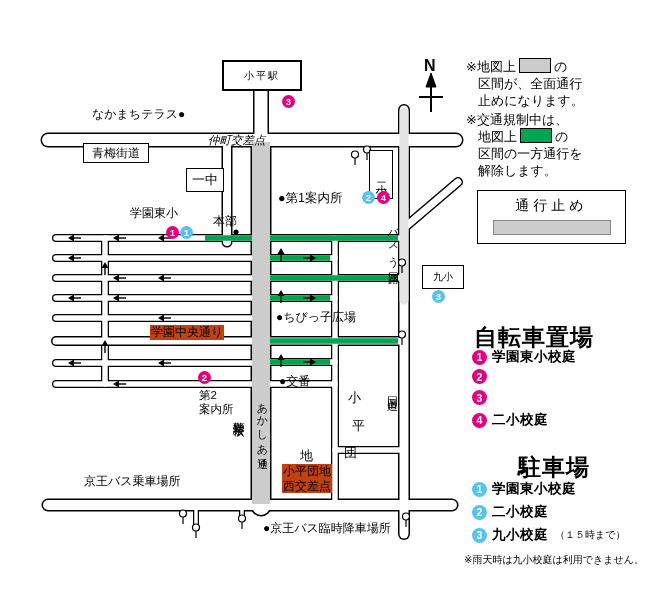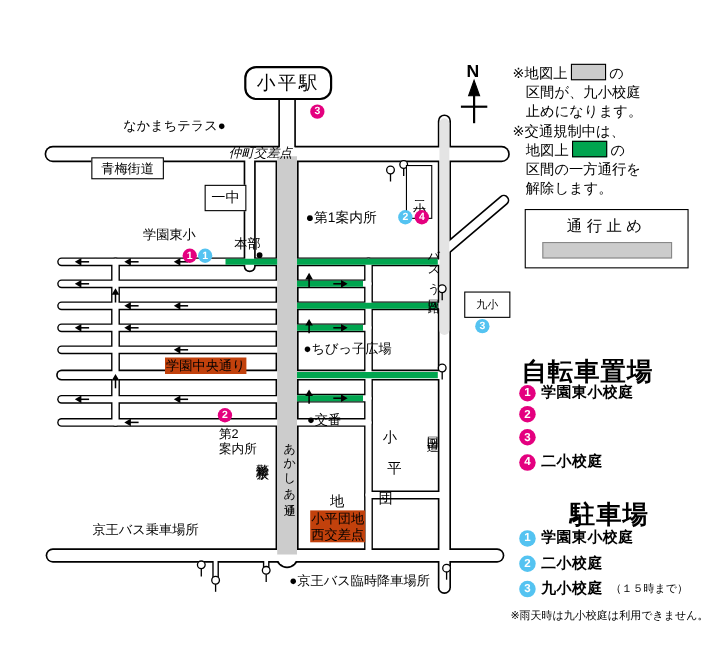--- a/index.html
+++ b/index.html
@@ -6,21 +6,21 @@
   body{
     width:660px;height:601px;position:relative;background:#fff;color:#000;
     font-family:"Liberation Sans","DejaVu Sans",sans-serif;
     overflow:hidden;
   }
   svg.map{position:absolute;left:0;top:0;z-index:0;}
   .lbl{position:absolute;z-index:3;font-size:12px;line-height:1.22;white-space:nowrap;}
   .vert{writing-mode:vertical-rl;text-orientation:upright;letter-spacing:2px;white-space:normal;}
   .box{position:absolute;z-index:3;border:1.5px solid #000;background:#fff;
        display:flex;align-items:center;justify-content:center;text-align:center;}
-  .station{border-width:2px;font-size:17px;letter-spacing:2px;border-radius:11px;}
+  .station{border-width:2px;font-size:10px;letter-spacing:2px;}
   .badge{position:absolute;z-index:4;width:13px;height:13px;border-radius:50%;color:#fff;
          font-size:9.5px;font-weight:bold;display:flex;align-items:center;justify-content:center;}
   .pink{background:#e4007f;}
   .blue{background:#54c3f1;}
   .note-line{position:absolute;z-index:3;font-size:13px;white-space:nowrap;line-height:17px;}
   .swatch{display:inline-block;width:30px;height:13px;border:1px solid #000;vertical-align:-2px;margin:0 3px;}
   .swatch.gray{background:#cccccc;}
   .swatch.green{background:#00a54f;}
   .legend-box{position:absolute;z-index:3;left:477px;top:190px;width:147px;height:52px;
               border:1.5px solid #000;background:#fff;text-align:center;}
@@ -173,21 +173,21 @@
   </g>
 
   <circle cx="236" cy="232" r="2.6" fill="#000"></circle>
 </svg>
 
 <div class="box station" style="left:222px;top:60px;width:76px;height:27px;">
   <span>小平駅</span>
 </div>
 <div class="badge pink" style="left:282px;top:95px;">3</div>
 
-<div class="lbl" style="left:112px;top:107px;">なかまちテラス●</div>
+<div class="lbl" style="left:92px;top:107px;">なかまちテラス●</div>
 
 <div class="box" style="left:83px;top:143px;width:64px;height:18px;font-size:12px;">
   <span>青梅街道</span>
 </div>
 
 <div class="lbl" style="left:208px;top:133px;font-size:11.5px;font-style:italic;">仲町交差点</div>
 
 <div class="box" style="left:186px;top:168px;width:36px;height:22px;font-size:13px;">
   <span>一中</span>
 </div>
@@ -245,21 +245,21 @@
 <div class="lbl" style="left:263px;top:521px;">●京王バス臨時降車場所</div>
 
 <div class="badge pink" style="left:166px;top:226px;">1</div>
 <div class="badge blue" style="left:180px;top:226px;">1</div>
 
 <div class="north-n" style="left:424px;top:57px;">N</div>
 
 <div class="note-line" style="left:466px;top:58px;">
   <span>※地図上</span><span class="swatch gray"></span><span>の</span>
 </div>
-<div class="note-line" style="left:478px;top:75px;">区間が、九小校庭</div>
+<div class="note-line" style="left:478px;top:75px;">区間が、全面通行</div>
 <div class="note-line" style="left:478px;top:92px;">止めになります。</div>
 
 <div class="note-line" style="left:466px;top:111px;">※交通規制中は、</div>
 <div class="note-line" style="left:478px;top:128px;">
   <span>地図上</span><span class="swatch green"></span><span>の</span>
 </div>
 <div class="note-line" style="left:478px;top:145px;">区間の一方通行を</div>
 <div class="note-line" style="left:478px;top:162px;">解除します。</div>
 
 <div class="legend-box">

